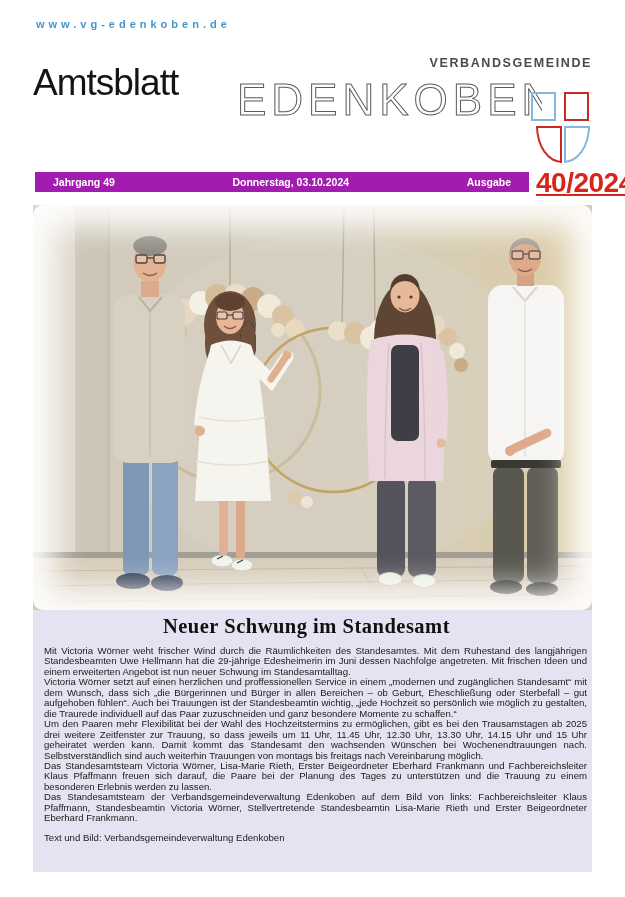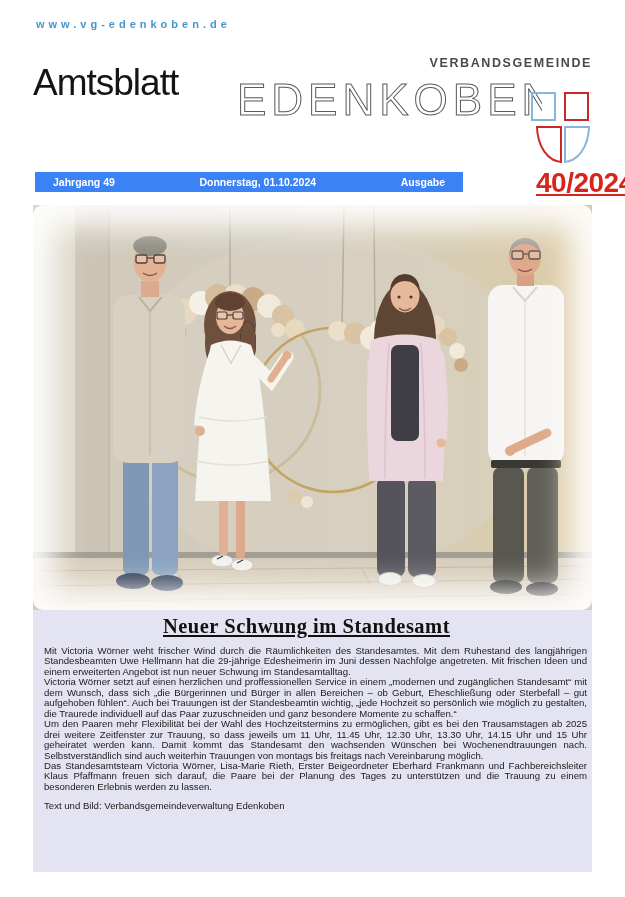--- a/index.html
+++ b/index.html
@@ -23,22 +23,22 @@
     font-size:12.5px; letter-spacing:1.6px; color:#4a4a4a; font-weight:700;
   }
   .logo { position:absolute; left:531px; top:92px; width:60px; height:78px; }
   .logo div { position:absolute; box-sizing:border-box; background:transparent; }
   .q-tl { left:0;  top:0;  width:25px; height:29px; border:2.5px solid #86b7da; }
   .q-tr { left:33px; top:0; width:25px; height:29px; border:2.5px solid #cc2828; }
   .q-bl { left:5px;  top:34px; width:26px; height:37px; border:2.5px solid #cc2828; border-radius:0 0 0 100%; }
   .q-br { left:33px; top:34px; width:26px; height:37px; border:2.5px solid #86b7da; border-radius:0 0 100% 0; }
   
   .issue-bar {
-    position:absolute; left:35px; top:172px; width:428px; height:20px;
-    background:#3b82f6; color:#fff; display:flex; align-items:center;
+    position:absolute; left:35px; top:172px; width:494px; height:20px;
+    background:#a21caf; color:#fff; display:flex; align-items:center;
     justify-content:space-between; padding:0 18px; box-sizing:border-box;
     font-size:10.5px; font-weight:bold;
   }
   .issue-number {
     position:absolute; left:536px; top:167px;
     font-size:28px; font-weight:bold; color:#d9241c; letter-spacing:-0.5px;text-decoration:underline;
   }
   
   .panel {
     position:absolute; left:33px; top:205px; width:559px; height:667px;
@@ -47,21 +47,21 @@
   .photo { position:relative; width:559px; height:405px; }
   .photo svg { display:block; }
   .photo .vignette {
     content:""; position:absolute; inset:0; pointer-events:none;
     box-shadow: inset 0 0 30px 22px rgba(255,255,255,0.93);
     border-radius:10px;
   }
   .headline {
     margin:4px 12px 0 0; text-align:center; color:#111;
     font-family:cursive; font-weight:700;
-    font-size:20.5px; line-height:25px; letter-spacing:0.5px;text-decoration:underline;
+    font-size:20.5px; line-height:25px; letter-spacing:0.5px;
   }
   .body-text {
     padding:7px 5px 0 11px; font-size:9.6px; line-height:10.45px;
     color:#1b1b1b; text-align:justify;
   }
   .body-text p { margin:0; }
   .credit { margin-top:9px !important; text-align:left; }
 </style>
 </head>
 <body>
@@ -80,21 +80,21 @@
 
   <div class="logo">
     <div class="q-tl"></div>
     <div class="q-tr"></div>
     <div class="q-bl"></div>
     <div class="q-br"></div>
   </div>
 
   <div class="issue-bar">
     <span>Jahrgang 49</span>
-    <span>Donnerstag, 01.10.2024</span>
+    <span>Donnerstag, 03.10.2024</span>
     <span>Ausgabe</span>
   </div>
   <div class="issue-number">40/2024</div>
 
   <section class="panel">
 
     <div class="photo">
       <svg width="559" height="405" viewBox="0 0 559 405">
         <defs>
           <linearGradient id="wallg" x1="0" y1="0" x2="1" y2="0">
@@ -273,17 +273,18 @@
 
     <h1 class="headline">
       <span>Neuer Schwung im Standesamt</span><br>
     </h1>
 
     <div class="body-text">
       <p>Mit Victoria Wörner weht frischer Wind durch die Räumlichkeiten des Standesamtes. Mit dem Ruhestand des langjährigen Standesbeamten Uwe Hellmann hat die 29-jährige Edesheimerin im Juni dessen Nachfolge angetreten. Mit frischen Ideen und einem erweiterten Angebot ist nun neuer Schwung im Standesamtalltag.</p>
       <p>Victoria Wörner setzt auf einen herzlichen und proffessionellen Service in einem „modernen und zugänglichen Standesamt“ mit dem Wunsch, dass sich „die Bürgerinnen und Bürger in allen Bereichen – ob Geburt, Eheschließung oder Sterbefall – gut aufgehoben fühlen“. Auch bei Trauungen ist der Standesbeamtin wichtig, „jede Hochzeit so persönlich wie möglich zu gestalten, die Traurede individuell auf das Paar zuzuschneiden und ganz besondere Momente zu schaffen.“</p>
       <p>Um den Paaren mehr Flexibilität bei der Wahl des Hochzeitstermins zu ermöglichen, gibt es bei den Trausamstagen ab 2025 drei weitere Zeitfenster zur Trauung, so dass jeweils um 11 Uhr, 11.45 Uhr, 12.30 Uhr, 13.30 Uhr, 14.15 Uhr und 15 Uhr geheiratet werden kann. Damit kommt das Standesamt den wachsenden Wünschen bei Wochenendtrauungen nach. Selbstverständlich sind auch weiterhin Trauungen von montags bis freitags nach Vereinbarung möglich.</p>
       <p>Das Standesamtsteam Victoria Wörner, Lisa-Marie Rieth, Erster Beigeordneter Eberhard Frankmann und Fachbereichsleiter Klaus Pfaffmann freuen sich darauf, die Paare bei der Planung des Tages zu unterstützen und die Trauung zu einem besonderen Erlebnis werden zu lassen.</p>
+      <p>Das Standesamtsteam der Verbandsgemeindeverwaltung Edenkoben auf dem Bild von links: Fachbereichsleiter Klaus Pfaffmann, Standesbeamtin Victoria Wörner, Stellvertretende Standesbeamtin Lisa-Marie Rieth und Erster Beigeordneter Eberhard Frankmann.</p>
       <p class="credit">Text und Bild: Verbandsgemeindeverwaltung Edenkoben</p>
     </div>
 
   </section>
 </div>
 
 </body></html>

